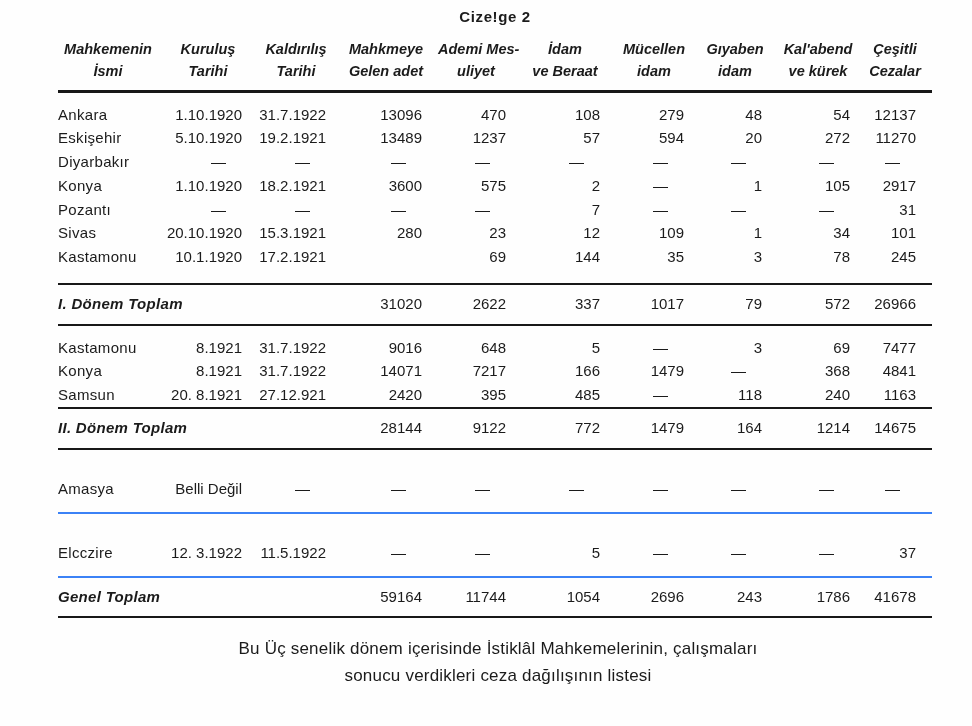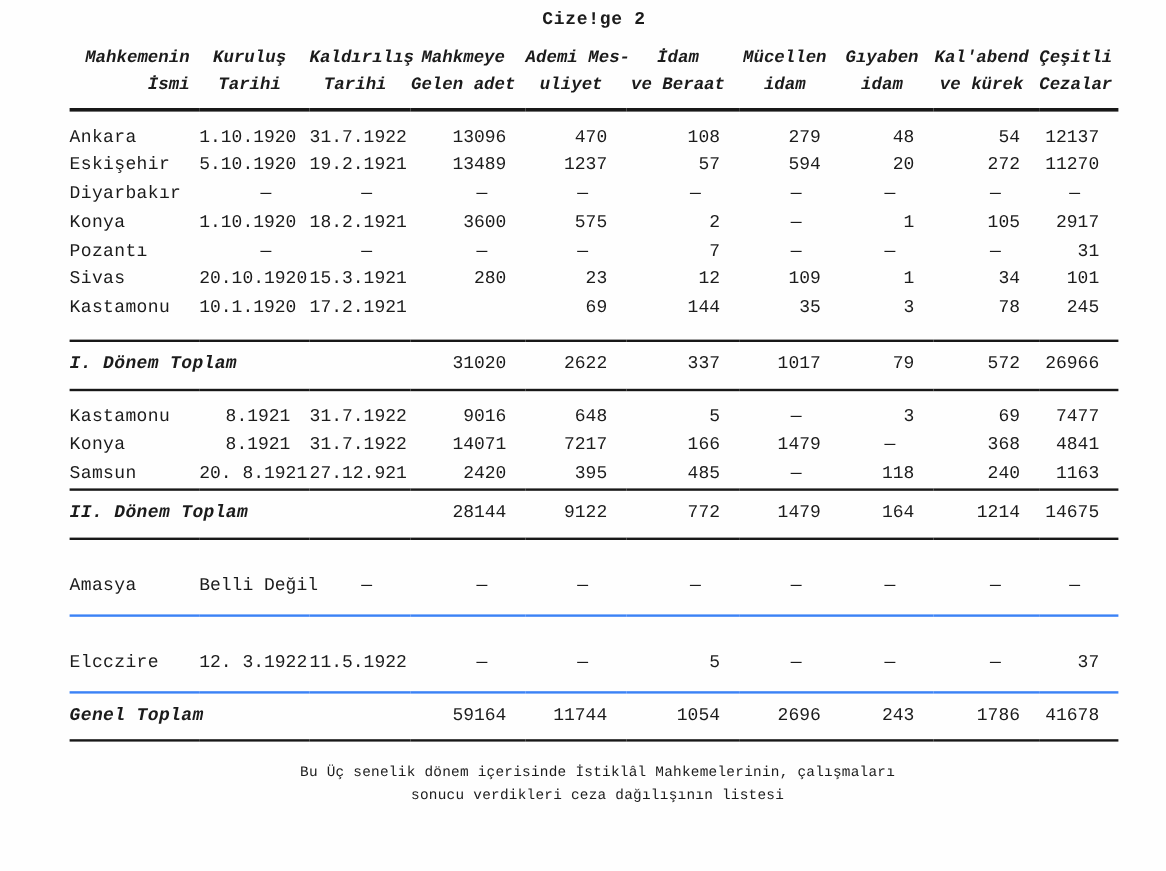--- a/index.html
+++ b/index.html
@@ -2,21 +2,21 @@
 <html><head>
 <meta charset="utf-8">
 <style>
   html, body { margin: 0; padding: 0; background: #ffffff; }
   .page {
     width: 972px;
     height: 726px;
     box-sizing: border-box;
     background: #fefefe;
     color: #1b1b1b;
-    font-family: Liberation Mono, monospace;
+    font-family: Liberation Sans, sans-serif;
     padding: 8px 0 0 58px;
     position: relative;
     overflow: hidden;
   }
   .doc-title {
     width: 874px;
     text-align: center;
     font-weight: bold;
     font-size: 15px;
     letter-spacing: 0.6px;
@@ -30,21 +30,21 @@
   th {
     font-style: italic;
     font-weight: bold;
     font-size: 14.5px;
     line-height: 1.5;
     vertical-align: bottom;
     padding: 0 8px 7px 0;
     border-bottom: 3px solid #181818;
     white-space: nowrap;
   }
-  th:first-child { text-align: right; padding-left: 0; }
+  th:first-child { text-align: center; padding-left: 0; }
   th span { display: block; }
   td {
     font-size: 15px;
     line-height: 1.25;
     padding: 2.5px 16px 2.5px 0;
     text-align: right;
     white-space: nowrap;
     vertical-align: middle;
   }
   td.name {
@@ -65,21 +65,21 @@
   tr.single td {
     border-bottom: 2px solid #3b82f6;
     padding-top: 30px;
     padding-bottom: 13px;
   }
   td.dash { text-align: right; padding-right: 32px; }
   .caption {
     width: 880px;
     text-align: center;
     margin-top: 17px;
-    font-size: 12px;
+    font-size: 17px;
     line-height: 1.6;
     letter-spacing: 0.2px;
   }
   .caption div { display: block; }
 </style>
 </head>
 <body>
 
 <div class="page">
 

